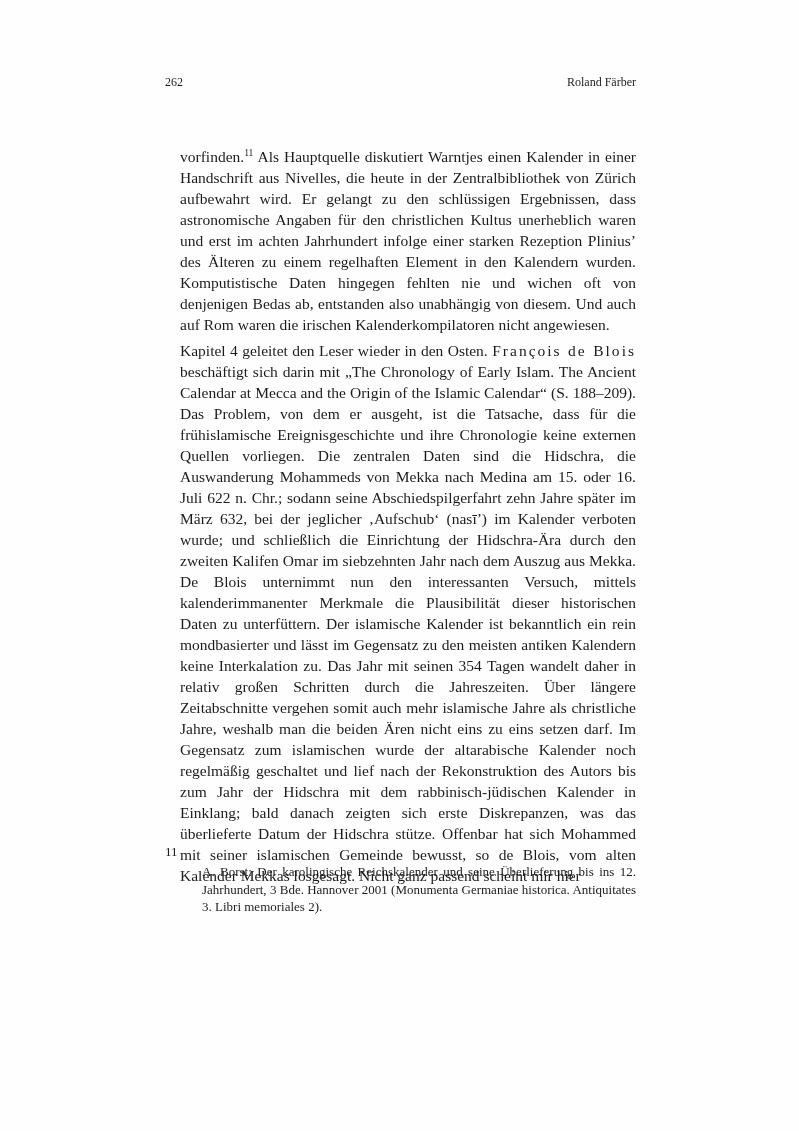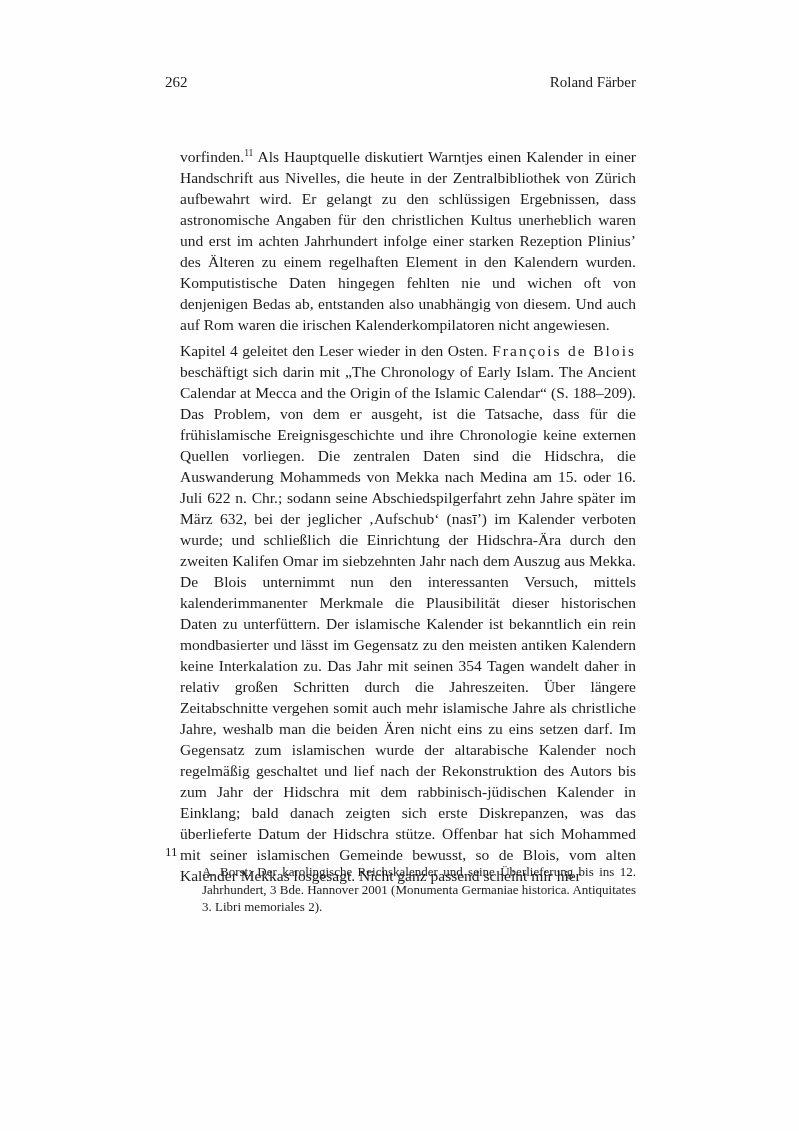--- a/index.html
+++ b/index.html
@@ -14,21 +14,21 @@
     background: #fefefe;
     font-family: "Liberation Serif", "DejaVu Serif", serif;
     color: #1c1c1c;
     overflow: hidden;
   }
   .page-header {
     position: absolute;
     left: 165px;
     top: 72px;
     width: 471px;
-    font-size: 15px;
+    font-size: 12px;
     line-height: 20px;
   }
   .page-number {
     position: absolute;
     left: 0;
     top: 0;
   }
   .running-title {
     display: block;
     text-align: right;

